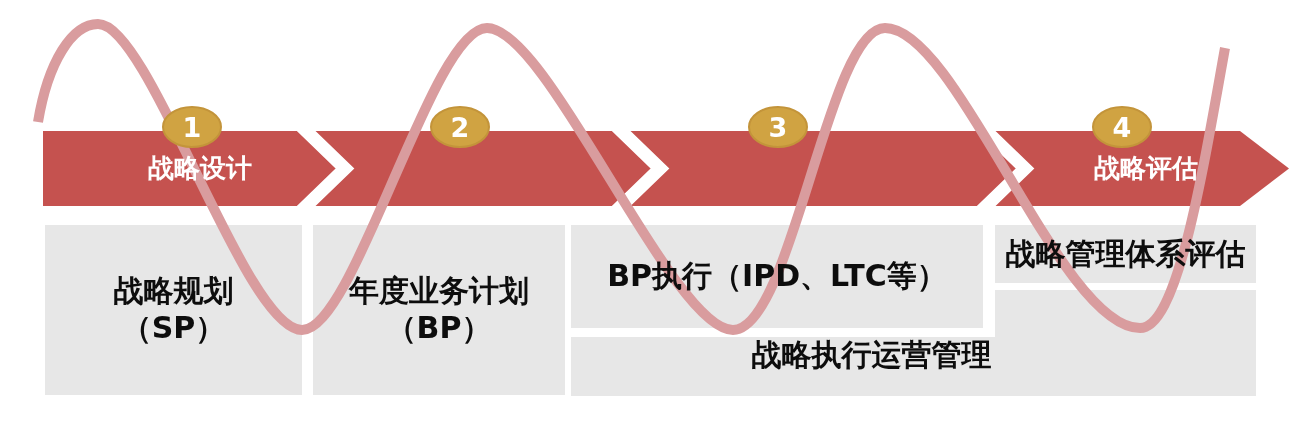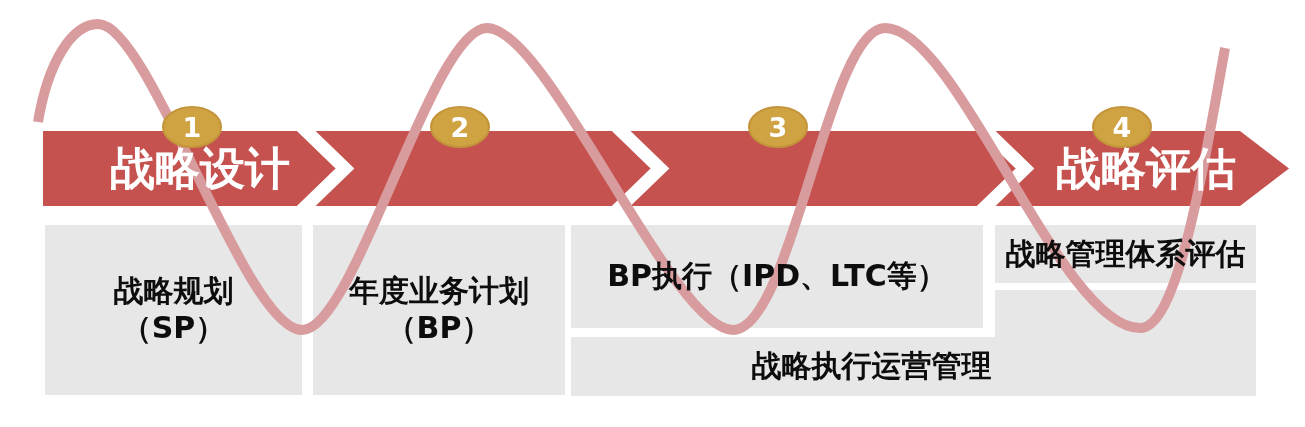--- a/index.html
+++ b/index.html
@@ -27,21 +27,21 @@
     font-weight:bold;
     font-size:30px;
     line-height:1.22;
   }
   .phase-label{
     position:absolute;
     top:131px;height:75px;
     display:flex;align-items:center;justify-content:center;
     color:#ffffff;
     font-weight:bold;
-    font-size:45px;
+    font-size:26px;
     white-space:nowrap;
   }
   .badge-number{
     position:absolute;
     width:58px;height:40px;
     display:flex;align-items:center;justify-content:center;
     color:#ffffff;
     font-weight:bold;
     font-size:27px;
   }
@@ -103,16 +103,16 @@
     <div class="box-text" style="left:45px;top:225px;width:257px;height:170px;text-align:right;">
       <span>战略规划</span>
       <span>（SP）</span>
     </div>
     <div class="box-text" style="left:313px;top:225px;width:252px;height:170px;text-align:right;">
       <span>年度业务计划</span>
       <span>（BP）</span>
     </div>
     <div class="box-text" style="left:571px;top:225px;width:412px;height:103px;">BP执行（IPD、LTC等）</div>
     <div class="box-text" style="left:995px;top:225px;width:261px;height:58px;">战略管理体系评估</div>
-    <div class="box-text" style="left:571px;top:337px;width:601px;height:59px;">战略执行运营管理</div>
+    <div class="box-text" style="left:571px;top:326px;width:601px;height:59px;">战略执行运营管理</div>
   </div>
 
 </div>
 
 </body></html>

